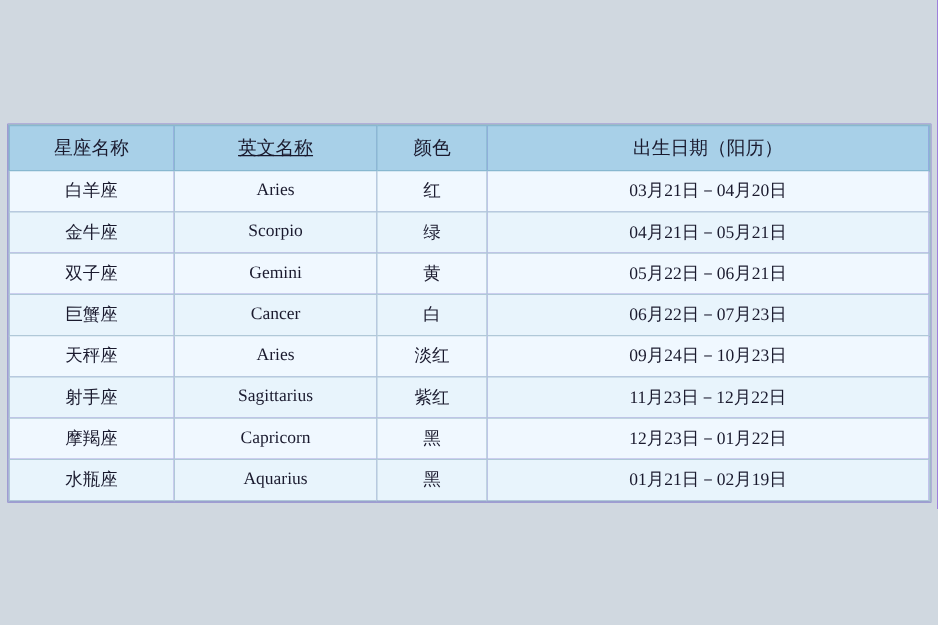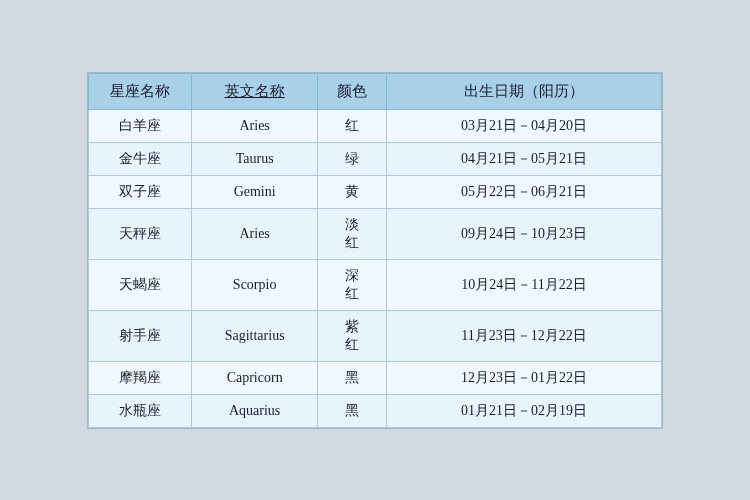--- a/index.html
+++ b/index.html
@@ -14,21 +14,21 @@
       background-color: #d0d8e0;
       display: flex;
       align-items: center;
       justify-content: center;
       font-family: 'SimSun', 'STSong', serif;
     }
 
     .table-container {
       background-color: #6d28d9;
       border: 1px solid #a0b8c8;
-      width: 576px;
+      width: 739px;
     }
 
     table {
       width: 100%;
       border-collapse: collapse;
     }
 
     thead tr {
       background-color: #a8d0e8;
     }
@@ -78,41 +78,41 @@
     </thead>
     <tbody id="table-body">
     <tr>
           <td>白羊座</td>
           <td>Aries</td>
           <td>红</td>
           <td>03月21日－04月20日</td>
         </tr>
         <tr>
           <td>金牛座</td>
-          <td>Taurus</td>
+          <td>Scorpio</td>
           <td>绿</td>
           <td>04月21日－05月21日</td>
         </tr>
         <tr>
           <td>双子座</td>
           <td>Gemini</td>
           <td>黄</td>
           <td>05月22日－06月21日</td>
         </tr>
         <tr>
+          <td>巨蟹座</td>
+          <td>Cancer</td>
+          <td>白</td>
+          <td>06月22日－07月23日</td>
+        </tr>
+        <tr>
           <td>天秤座</td>
           <td>Aries</td>
           <td>淡红</td>
           <td>09月24日－10月23日</td>
-        </tr>
-        <tr>
-          <td>天蝎座</td>
-          <td>Scorpio</td>
-          <td>深红</td>
-          <td>10月24日－11月22日</td>
         </tr>
         <tr>
           <td>射手座</td>
           <td>Sagittarius</td>
           <td>紫红</td>
           <td>11月23日－12月22日</td>
         </tr>
         <tr>
           <td>摩羯座</td>
           <td>Capricorn</td>

